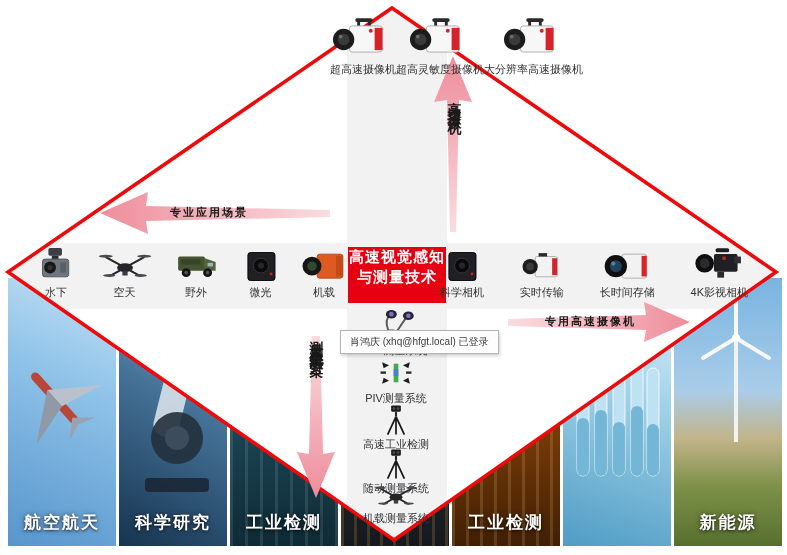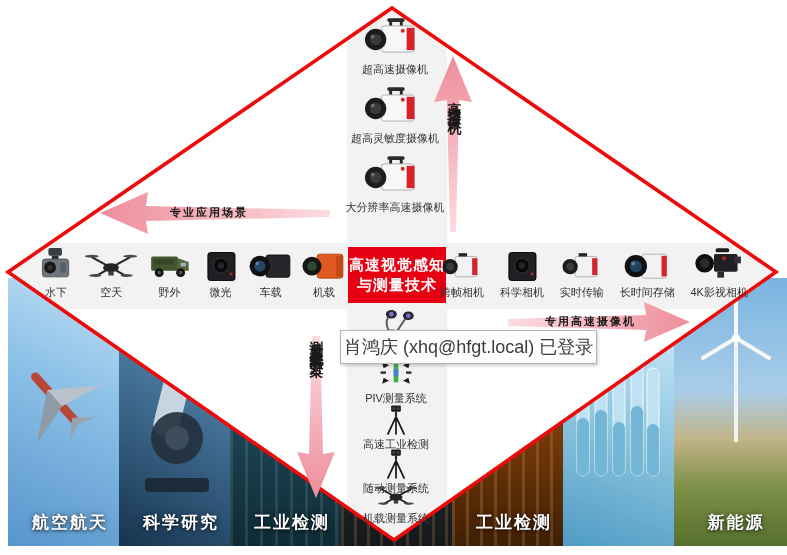--- a/index.html
+++ b/index.html
@@ -1,20 +1,20 @@
 <!DOCTYPE html>
 <html><head>
 <meta charset="utf-8">
 <style>
   html,body{margin:0;padding:0;background:#fff;}
   .stage{position:relative;width:787px;height:555px;background:#fff;overflow:hidden;
          font-family:"Liberation Sans","DejaVu Sans",sans-serif;}
 
   
-  .panel{position:absolute;top:278px;width:108px;height:268px;z-index:1;overflow:hidden;padding-left:16px;}
+  .panel{position:absolute;top:278px;width:108px;height:268px;z-index:1;overflow:hidden;}
   .p1{left:8px;  background:linear-gradient(205deg,#c6e2f5 0%,#8ec2e8 40%,#5795cc 100%);}
   .p2{left:119px;background:linear-gradient(210deg,#9fc4dc 0%,#467399 45%,#16344f 100%);text-decoration:underline;}
   .p3{left:230px;background:
       repeating-linear-gradient(90deg,rgba(255,255,255,.10) 0 3px,rgba(0,0,0,0) 3px 15px),
       linear-gradient(180deg,#2e6478 0%,#1a4250 60%,#0e2a35 100%);}
   .p4{left:341px;background:
       repeating-linear-gradient(90deg,rgba(255,180,80,.18) 0 3px,rgba(0,0,0,0) 3px 13px),
       linear-gradient(180deg,#3a4148 0%,#23292f 60%,#15191d 100%);}
   .p5{left:452px;background:
       repeating-linear-gradient(90deg,rgba(255,220,150,.16) 0 3px,rgba(0,0,0,0) 3px 14px),
@@ -26,40 +26,40 @@
                text-shadow:0 1px 3px rgba(0,0,0,.7),0 0 6px rgba(0,0,0,.35);}
   .deco{position:absolute;}
 
   
   .overlay{position:absolute;left:0;top:0;z-index:2;}
 
   
   .layer{position:absolute;z-index:4;}
 
   .center-box{left:348px;top:247px;width:98px;height:56px;background:#e60012;color:#fff;
-              display:flex;flex-direction:column;align-items:center;justify-content:center;
+              display:flex;flex-direction:column;align-items:center;
               font-size:15px;font-weight:bold;line-height:1.35;letter-spacing:1px;}
 
   .item{display:flex;flex-direction:column;align-items:center;}
   .item .lbl{font-size:11px;color:#333;margin-top:1px;white-space:nowrap;}
 
-  .col-top{left:330px;top:16px;width:130px;display:flex;flex-direction:column;align-items:center;}
+  .col-top{left:330px;top:16px;width:130px;display:flex;flex-direction:row;align-items:center;}
   .col-top .item{margin-bottom:8px;}
 
   .row-left{left:34px;top:246px;width:314px;display:flex;justify-content:space-between;align-items:flex-end;}
   .row-right{left:440px;top:246px;width:308px;display:flex;justify-content:space-between;align-items:flex-end;}
 
   .col-bottom .item{position:absolute;left:340px;width:112px;}
 
   .vlabel{writing-mode:vertical-rl;text-orientation:upright;font-size:14px;font-weight:bold;
           color:#1a1a1a;letter-spacing:5px;}
   .hlabel{font-size:11px;font-weight:bold;color:#1a1a1a;letter-spacing:2px;white-space:nowrap;}
 
   .tooltip{left:340px;top:330px;z-index:7;background:#fdfdfd;border:1px solid #b4b4b4;
-           color:#3c3c3c;font-size:18px;padding:4px 3px;white-space:nowrap;
+           color:#3c3c3c;font-size:10px;padding:4px 9px;white-space:nowrap;
            box-shadow:1px 2px 3px rgba(0,0,0,.18);}
   .hidden-defs{position:absolute;width:0;height:0;overflow:hidden;}
 </style>
 </head>
 <body>
 
 <div class="stage">
 
   <svg class="hidden-defs" aria-hidden="true">
     <defs>
@@ -321,40 +321,28 @@
       <span class="lbl">野外</span>
     </div>
     <div class="item">
       <svg width="42" height="35">
           <use href="#cam-cube"></use>
         </svg>
       <span class="lbl">微光</span>
     </div>
     <div class="item">
       <svg width="48" height="34">
-          <use href="#cam-lensdark"></use>
-        </svg>
-      <span class="lbl">车载</span>
-    </div>
-    <div class="item">
-      <svg width="48" height="34">
           <use href="#cam-orange"></use>
         </svg>
       <span class="lbl">机载</span>
     </div>
   </div>
   <div class="layer hlabel" style="left:170px;top:205px">专业应用场景</div>
 
   <div class="layer row-right">
-    <div class="item">
-      <svg width="44" height="33">
-          <use href="#cam-mini"></use>
-        </svg>
-      <span class="lbl">跨帧相机</span>
-    </div>
     <div class="item">
       <svg width="42" height="35">
           <use href="#cam-cube"></use>
         </svg>
       <span class="lbl">科学相机</span>
     </div>
     <div class="item">
       <svg width="44" height="33">
           <use href="#cam-mini"></use>
         </svg>

